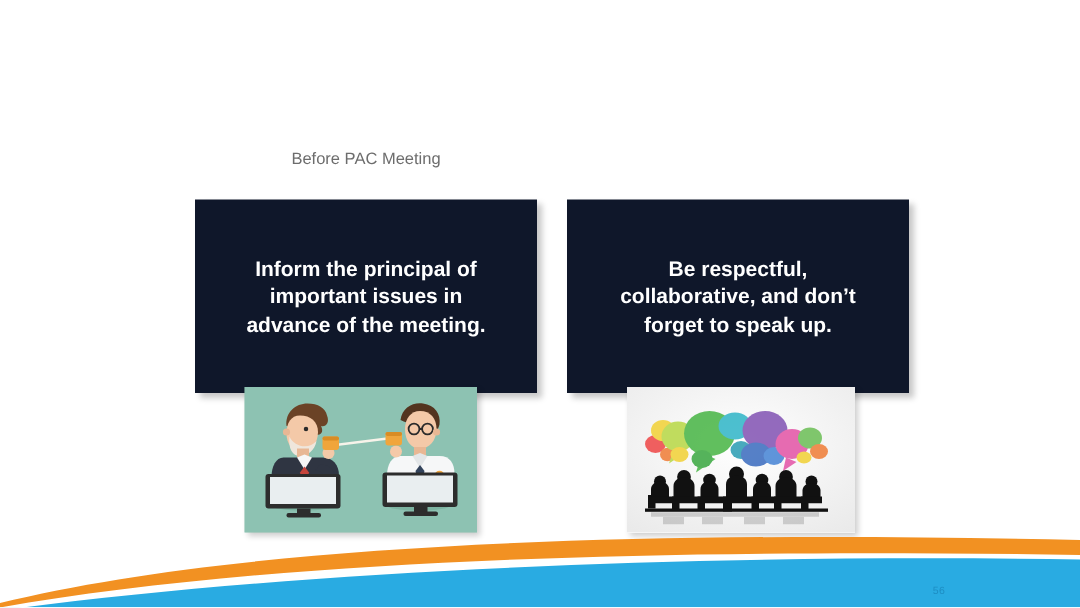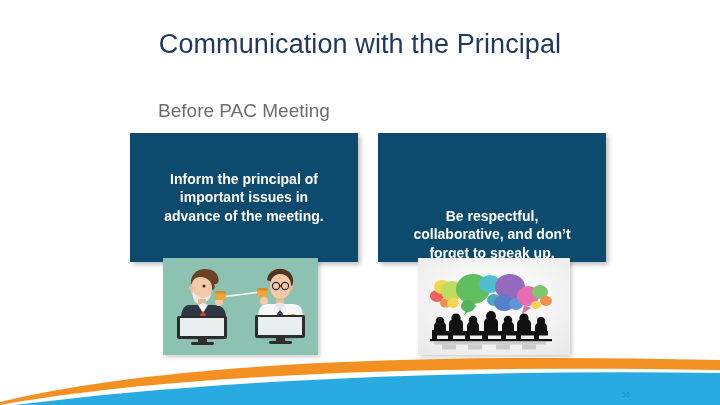--- a/index.html
+++ b/index.html
@@ -29,42 +29,42 @@
     font-weight: 400;
     letter-spacing: 0.1px;
     color: #20385e;
     white-space: nowrap;
   }
 
   
   .col-head {
     position: absolute;
     top: 100px;
-    font-size: 19px;
+    font-size: 11px;
     color: #6d6d6d;
     text-align: center;
     white-space: nowrap;
   }
   .col-head.left  { left: 130px; width: 228px; }
   .col-head.right { left: 378px; width: 228px; }
 
   
   .stmt-box {
     position: absolute;
     top: 133px;
     width: 228px;
     height: 129px;
-    background: #0c4a6e;
+    background: #0f172a;
     box-shadow: 3px 3px 4px rgba(0,0,0,0.22);
     display: flex;
     align-items: center;
     justify-content: center;
   }
   .stmt-box.left  { left: 130px; }
-  .stmt-box.right { left: 378px; align-items: flex-end; }
+  .stmt-box.right { left: 378px; }
   .stmt-text {
     color: #ffffff;
     font-size: 14px;
     font-weight: 700;
     line-height: 1.32;
     text-align: center;
     padding: 0 8px;
     white-space: pre-line;
   }
 
@@ -103,21 +103,20 @@
     font-size: 7px;
     color: #1d8ec4;
     letter-spacing: 0.3px;
   }
 </style>
 </head>
 <body>
 
 <div class="slide">
 
-  <div class="slide-title">Communication with the Principal</div>
 
   <div class="col-head left">Before PAC Meeting</div>
 
   <div class="stmt-box left">
     <div class="stmt-text">Inform the principal of
 important issues in
 advance of the meeting.</div>
   </div>
   <div class="stmt-box right">
     <div class="stmt-text">Be respectful,

